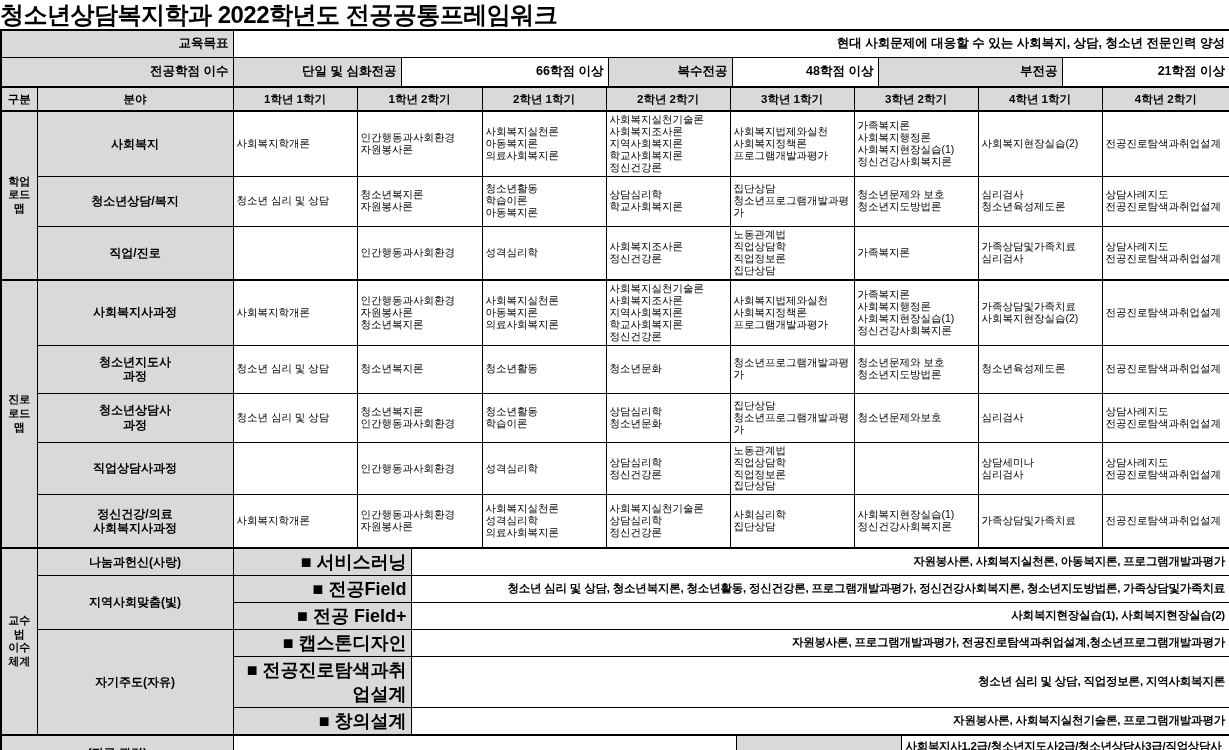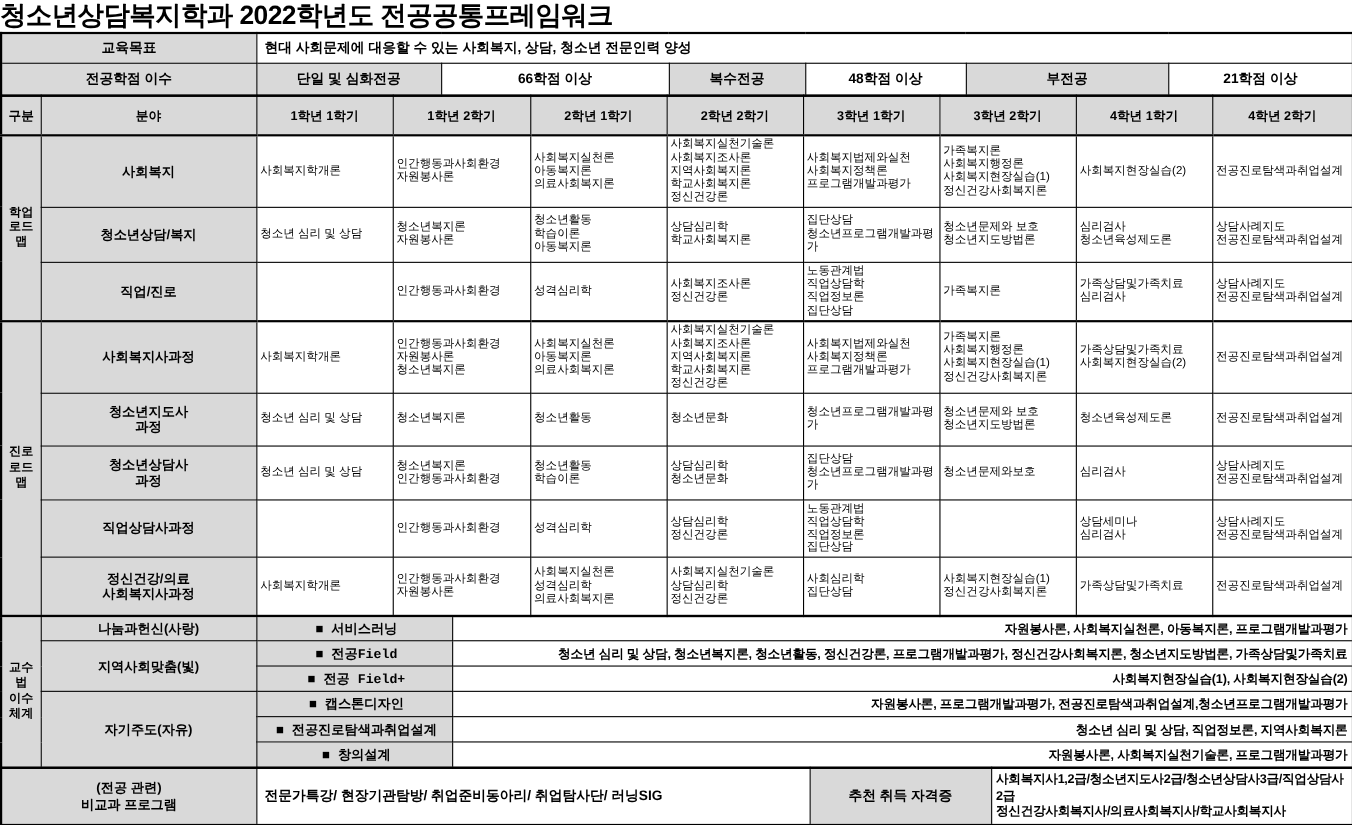--- a/index.html
+++ b/index.html
@@ -13,27 +13,27 @@
   }
   table{border-collapse:collapse;table-layout:fixed;width:1229px;border:2px solid #000;}
   table+table{margin-top:-2px;}
   td,th{border:1px solid #000;padding:1px 4px;vertical-align:middle;overflow:hidden;box-sizing:border-box;}
   .gray{background:#d9d9d9;}
   .b{font-weight:bold;}
   .c{text-align:center;}
   .l{text-align:left;}
   .pre{white-space:pre-line;}
   .info{font-size:12.5px;font-weight:bold;}
-  .info td{height:26px;}
-  thead th{font-size:11.5px;font-weight:bold;background:#d9d9d9;height:36px;border-bottom:2px solid #000;padding:1px 1px;}
+  .info td{height:26px;text-align:right;}
+  thead th{font-size:11.5px;font-weight:bold;background:#d9d9d9;height:24px;border-bottom:2px solid #000;padding:1px 1px;}
   .seclbl{font-size:11px;font-weight:bold;text-align:center;white-space:pre-line;background:#d9d9d9;padding:1px 1px;line-height:1.25;}
   .field{font-size:12px;font-weight:bold;text-align:center;white-space:pre-line;background:#d9d9d9;line-height:1.2;}
   .course{font-size:10.5px;text-align:left;white-space:pre-line;line-height:1.14;padding:2px 3px;vertical-align:middle;}
   .sec-top td{border-top:2px solid #000;}
-  .method{font-size:12px;font-weight:bold;text-align:center;background:#d9d9d9;padding-left:8px;font-family:Liberation Mono, monospace;}
+  .method{font-size:18px;font-weight:bold;text-align:right;background:#d9d9d9;padding-left:8px;}
   .tcourses{font-size:11.5px;font-weight:bold;text-align:right;padding-left:6px;letter-spacing:-0.2px;}
   .bottom td{height:52px;}
   .bottom .certs{font-size:11.5px;font-weight:bold;line-height:1.25;letter-spacing:-0.3px;padding:2px 4px;}
 </style>
 </head>
 <body>
 
 <div class="page">
 
   <div class="title">청소년상담복지학과 2022학년도 전공공통프레임워크</div>

